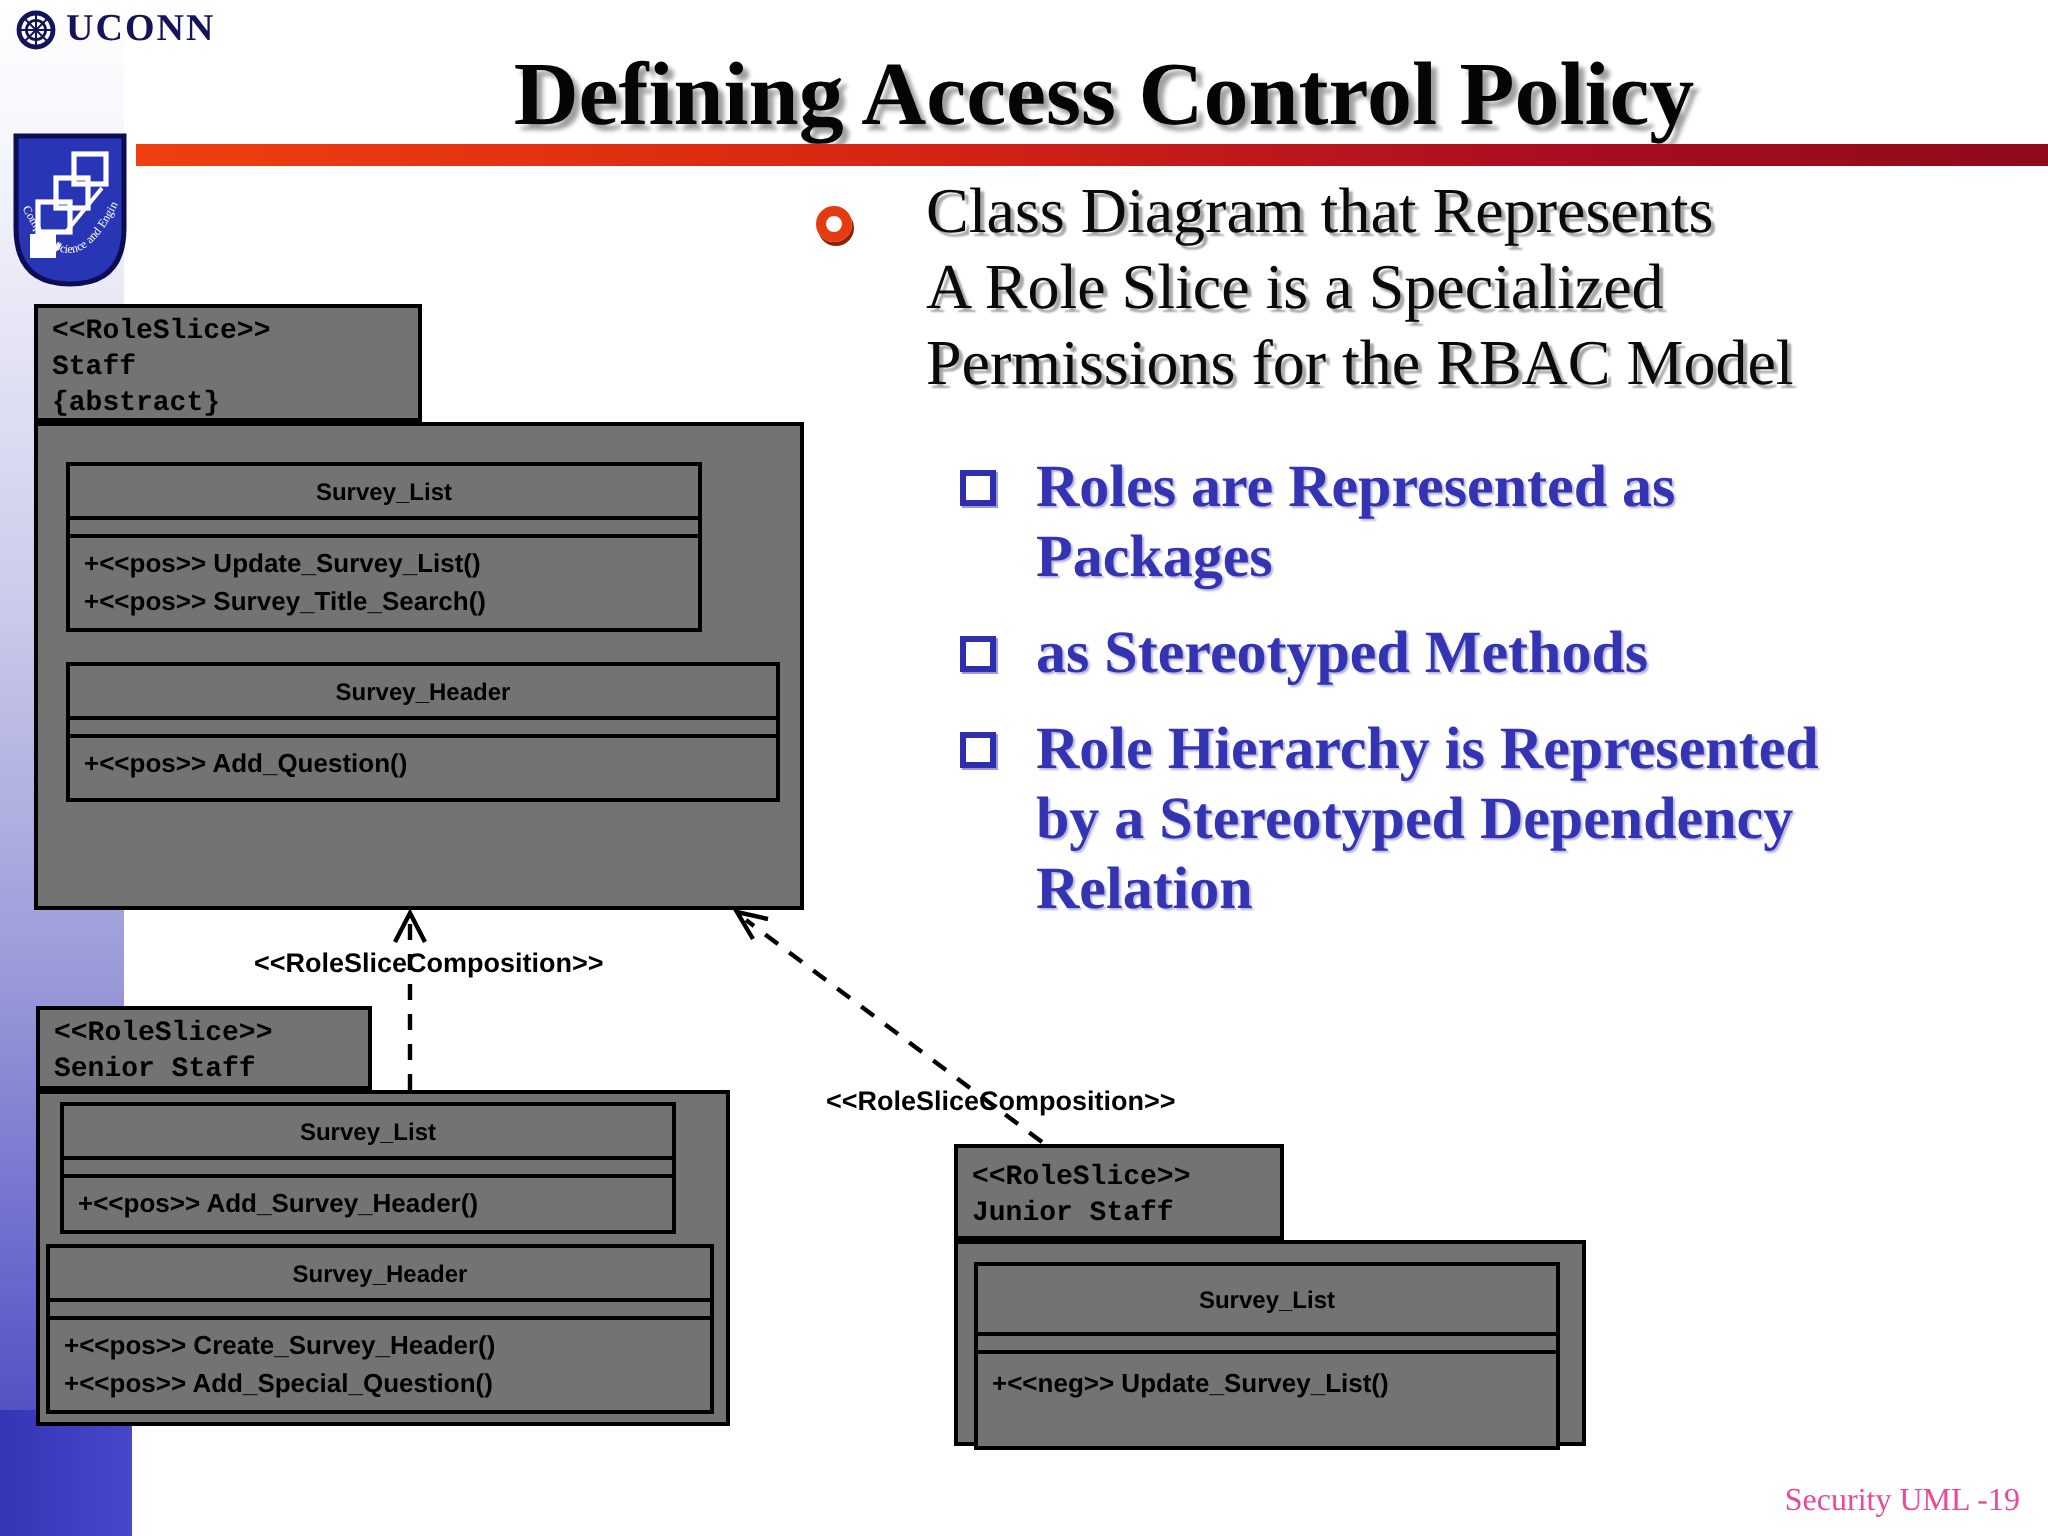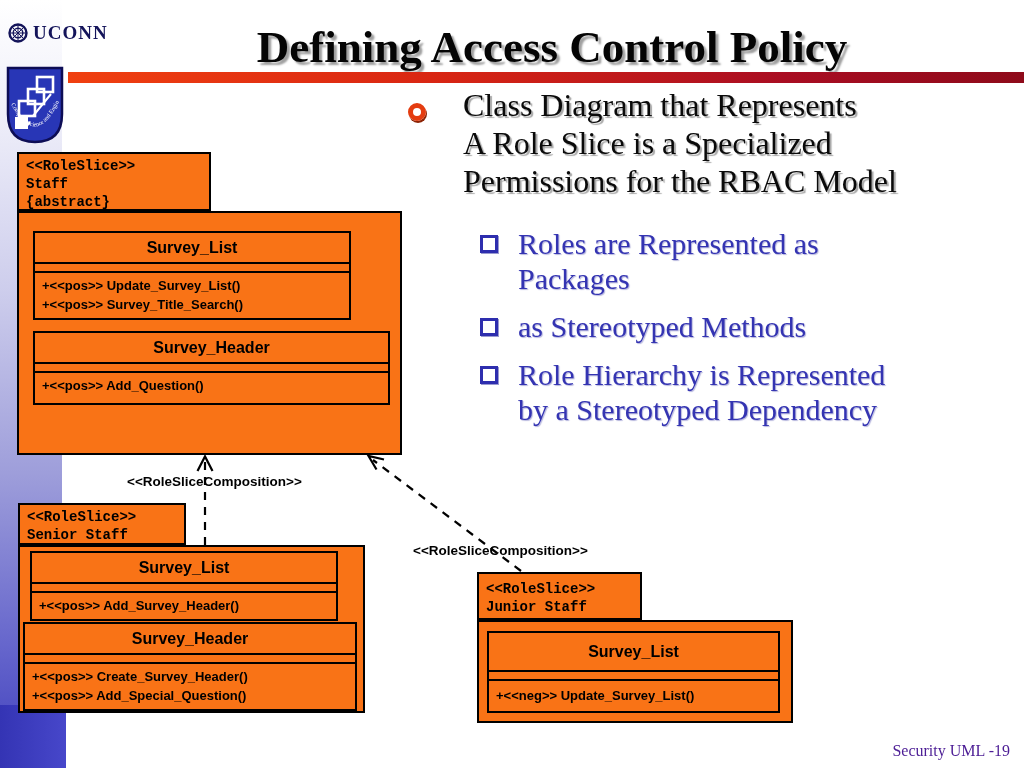--- a/index.html
+++ b/index.html
@@ -6,54 +6,54 @@
   .slide{position:relative;width:1024px;height:768px;background:#ffffff;overflow:hidden;
          font-family:"Liberation Serif",serif;}
 
   
   .band{position:absolute;left:0;top:0;width:62px;height:768px;
         background:linear-gradient(180deg,#ffffff 0%,#f0f0fa 14%,#cdcdec 38%,#9d9dda 62%,#6666cc 84%,#3e3ebc 100%);}
   .band-square{position:absolute;left:0;top:705px;width:66px;height:63px;
         background:linear-gradient(90deg,#3434b4 0%,#4747ca 100%);}
 
   
-  .uconn-mark{position:absolute;left:8px;top:4px;display:flex;align-items:center;gap:5px;z-index:2;margin-top:18px;}
+  .uconn-mark{position:absolute;left:8px;top:4px;display:flex;align-items:center;gap:5px;z-index:2;}
   .uconn-text{font-family:"Liberation Serif",serif;font-weight:bold;font-size:19px;color:#14145a;letter-spacing:1px;}
   .shield{position:absolute;left:6px;top:66px;z-index:2;}
   .title{position:absolute;left:110px;right:30px;top:21px;text-align:center;z-index:1;
          font-size:45px;font-weight:bold;color:#050505;text-shadow:3px 3px 2px #a0a0a0;}
   .redline{position:absolute;left:68px;right:0;top:72px;height:11px;z-index:1;
          background:linear-gradient(90deg,#f04010 0%,#d92613 38%,#a90d22 75%,#8e0a1a 100%);}
 
   
   .ring{position:absolute;left:408px;top:103px;width:8px;height:8px;z-index:1;
         border:5px solid #e43c10;border-radius:50%;box-shadow:1px 2px 0 #8c2305;}
   .main-text{position:absolute;left:463px;top:86px;width:560px;z-index:1;
         font-size:32px;line-height:38px;color:#0a0a0a;text-shadow:2px 2px 1px #a8a8a8;}
   .subs{position:absolute;left:480px;top:226px;width:545px;z-index:1;}
-  .sub-item{display:flex;margin-bottom:13px;}
+  .sub-item{display:flex;margin-bottom:13px;font-weight:bold;}
   .sq{flex:none;width:12px;height:12px;border:3px solid #2e2eae;margin:9px 20px 0 0;
       box-shadow:1px 1px 0 #9a9ad0;}
   .sub-text{font-size:30px;line-height:35px;color:#3434b2;text-shadow:1px 1px 1px #b4b4dc;}
 
   
-  .pkg-tab,.pkg-body,.cls{position:absolute;background:#f97316;border:2px solid #000;box-sizing:border-box;z-index:1;}
+  .pkg-tab,.pkg-body,.cls{position:absolute;background:#737373;border:2px solid #000;box-sizing:border-box;z-index:1;}
   .pkg-tab{font-family:"Liberation Mono",monospace;font-weight:bold;font-size:14px;line-height:18px;
            padding:3px 0 0 7px;white-space:nowrap;}
-  .cls-title{text-align:center;font-family:"Liberation Sans",sans-serif;font-weight:bold;font-size:16px;
+  .cls-title{text-align:center;font-family:"Liberation Sans",sans-serif;font-weight:bold;font-size:12px;
              padding:6px 0 5px;border-bottom:2px solid #000;}
   .cls-title.tall{padding:10px 0 9px;}
   .cls-spacer{height:7px;border-bottom:2px solid #000;}
   .cls-methods{padding:3px 0 4px 7px;font-family:"Liberation Sans",sans-serif;font-weight:bold;
                font-size:13px;line-height:19px;white-space:nowrap;}
   .rel-label{position:absolute;z-index:1;font-family:"Liberation Sans",sans-serif;font-weight:bold;
              font-size:13.5px;color:#000;white-space:nowrap;}
   .arrows{position:absolute;left:0;top:0;z-index:3;pointer-events:none;}
 
-  .footer{position:absolute;right:14px;top:742px;font-size:16px;color:#4c1d95;z-index:1;margin-left:48px;}
+  .footer{position:absolute;right:14px;top:742px;font-size:16px;color:#ec4899;z-index:1;margin-left:48px;}
 </style>
 </head>
 <body>
 
 <div class="slide">
 
   <div class="band"></div>
   <div class="band-square"></div>
 
   <div class="uconn-mark">
@@ -100,20 +100,21 @@
       <span class="sq"></span>
       <div class="sub-text">
         <div>as Stereotyped Methods</div>
       </div>
     </div>
     <div class="sub-item">
       <span class="sq"></span>
       <div class="sub-text">
         <div>Role Hierarchy is Represented</div>
         <div>by a Stereotyped Dependency</div>
+        <div>Relation</div>
       </div>
     </div>
   </div>
 
   <div class="pkg-tab" style="left:17px;top:152px;width:194px;height:59px;">
     <div>&lt;&lt;RoleSlice&gt;&gt;</div>
     <div>Staff</div>
     <div>{abstract}</div>
   </div>
   <div class="pkg-body" style="left:17px;top:211px;width:385px;height:244px;"></div>
@@ -160,21 +161,21 @@
 
   <div class="pkg-tab" style="left:477px;top:572px;width:165px;height:48px;padding-top:6px;">
     <div>&lt;&lt;RoleSlice&gt;&gt;</div>
     <div>Junior Staff</div>
   </div>
   <div class="pkg-body" style="left:477px;top:620px;width:316px;height:103px;"></div>
 
   <div class="cls" style="left:487px;top:631px;width:293px;">
     <div class="cls-title tall">Survey_List</div>
     <div class="cls-spacer"></div>
-    <div class="cls-methods" style="padding-top:5px;padding-bottom:6px;">
+    <div class="cls-methods" style="padding-top:5px;padding-bottom:22px;">
       <div>+&lt;&lt;neg&gt;&gt; Update_Survey_List()</div>
     </div>
   </div>
 
   <div class="rel-label" style="left:127px;top:474px;">&lt;&lt;RoleSliceComposition&gt;&gt;</div>
   <div class="rel-label" style="left:413px;top:543px;">&lt;&lt;RoleSliceComposition&gt;&gt;</div>
 
   <svg class="arrows" width="1024" height="768" viewBox="0 0 1024 768">
 
     <line x1="205" y1="545" x2="205" y2="461" stroke="#000" stroke-width="2.2" stroke-dasharray="8,7"></line>

